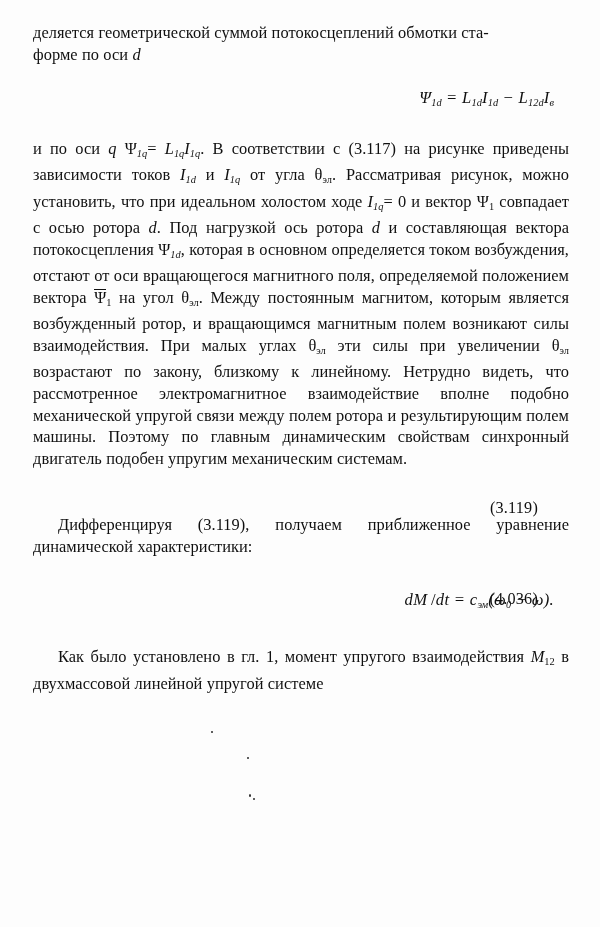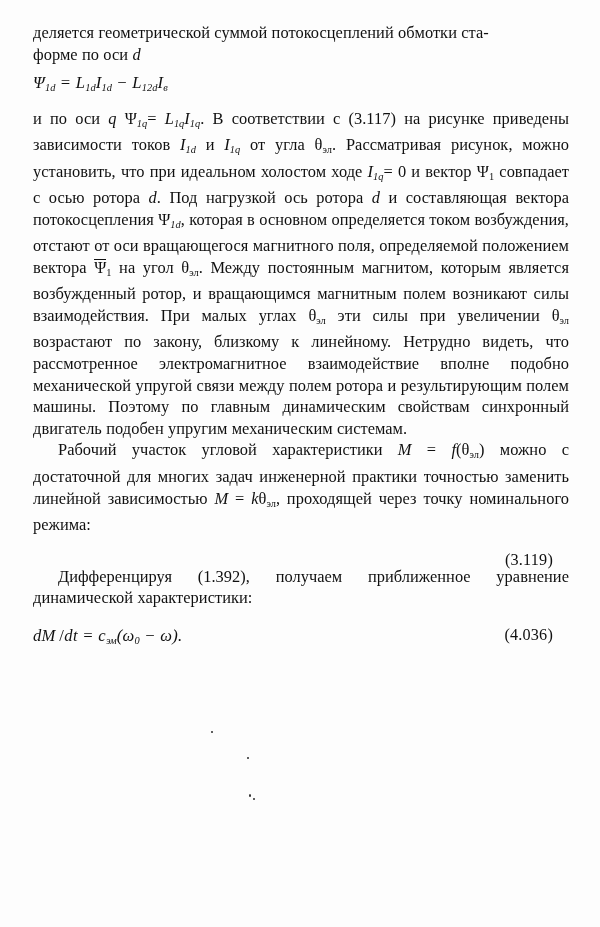--- a/index.html
+++ b/index.html
@@ -37,25 +37,25 @@
     text-justify: inter-word;
     letter-spacing: 0.04px;
     word-spacing: 0.2px;
     font-weight: 500;
     -webkit-font-smoothing: none;
   }
   p.indent {
     text-indent: 25px;
   }
   .eq-block {
-    margin: 0;
+    margin: 15px;
     font-size: 16.4px;
     line-height: 21.6px;
     position: relative;
-    text-align: left;
+    text-align: right;
   }
   .eq-inner {
     display: inline-block;
     font-style: italic;
     font-size: 16.6px;
     letter-spacing: 0.3px;
     white-space: nowrap;
   }
   .eq-num {
     position: absolute;
@@ -112,38 +112,38 @@
     <p class="para"><span>деляется геометрической суммой потокосцеплений обмотки ста-</span><br><span>форме по оси </span><i class="v">d</i></p>
 
     <div class="sp-before-1"></div>
     <div class="eq-block">
       <span class="eq-inner">Ψ<sub class="it">1d</sub> = <i>L</i><sub class="it">1d</sub><i>I</i><sub class="it">1d</sub> − <i>L</i><sub class="it">12d</sub><i>I</i><sub>в</sub></span>
     </div>
     <div class="sp-after-1"></div>
 
     <p class="para">и по оси <i class="v">q</i> Ψ<sub class="it">1q</sub>= <i class="v">L</i><sub class="it">1q</sub><i class="v">I</i><sub class="it">1q</sub>. В соответствии с (3.117) на рисунке приведены зависимости токов <i class="v">I</i><sub class="it">1d</sub> и <i class="v">I</i><sub class="it">1q</sub> от угла θ<sub>эл</sub>. Рассматривая рисунок, можно установить, что при идеальном холостом ходе <i class="v">I</i><sub class="it">1q</sub>= 0 и вектор Ψ<sub>1</sub> совпадает с осью ротора <i class="v">d</i>. Под нагрузкой ось ротора <i class="v">d</i> и составляющая вектора потокосцепления Ψ<sub class="it">1d</sub>, которая в основном определяется током возбуждения, отстают от оси вращающегося магнитного поля, определяемой положением вектора <span class="ovl">Ψ</span><sub>1</sub> на угол θ<sub>эл</sub>. Между постоянным магнитом, которым является возбужденный ротор, и вращающимся магнитным полем возникают силы взаимодействия. При малых углах θ<sub>эл</sub> эти силы при увеличении θ<sub>эл</sub> возрастают по закону, близкому к линейному. Нетрудно видеть, что рассмотренное электромагнитное взаимодействие вполне подобно механической упругой связи между полем ротора и результирующим полем машины. Поэтому по главным динамическим свойствам синхронный двигатель подобен упругим механическим системам.</p>
 
-    <p class="para indent">Рабочий участок угловой характеристики <i class="v">M</i> = <i class="v">f</i>(θ<sub>эл</sub>) можно с достаточной для многих задач инженерной практики точностью заменить линейной зависимостью <i class="v">M</i> = <i class="v">k</i>θ<sub>эл</sub>, проходящей через точку номинального режима:</p>
 
     <div class="sp-before-2"></div>
     <div class="eq-block">
       <span class="eq-num">(3.119)</span>
     </div>
     <div class="sp-after-2"></div>
 
 
-    <p class="para indent">Дифференцируя (1.392), получаем приближенное уравнение динамической характеристики:</p>
+    <p class="para indent">Дифференцируя (3.119), получаем приближенное уравнение динамической характеристики:</p>
 
     <div class="sp-before-3"></div>
     <div class="eq-block">
       <span class="eq-inner"><i>dM</i> <span class="up">/</span><i>dt</i> = <i>c</i><sub>эм</sub>(ω<sub>0</sub> − ω).</span>
       <span class="eq-num">(4.036)</span>
     </div>
     <div class="sp-after-3"></div>
 
+    <p class="para indent">Как было установлено в гл. 1, момент упругого взаимодействия <i class="v">M</i><sub>12</sub> в двухмассовой линейной упругой системе</p>
 
     <div class="sp-before-4"></div>
     <div class="sp-after-4"></div>
 
 
   </div>
 
   <div class="pagenum">231</div>
 
   <div class="speck" style="left:211px; top:731px; width:2px; height:2px;"></div>

